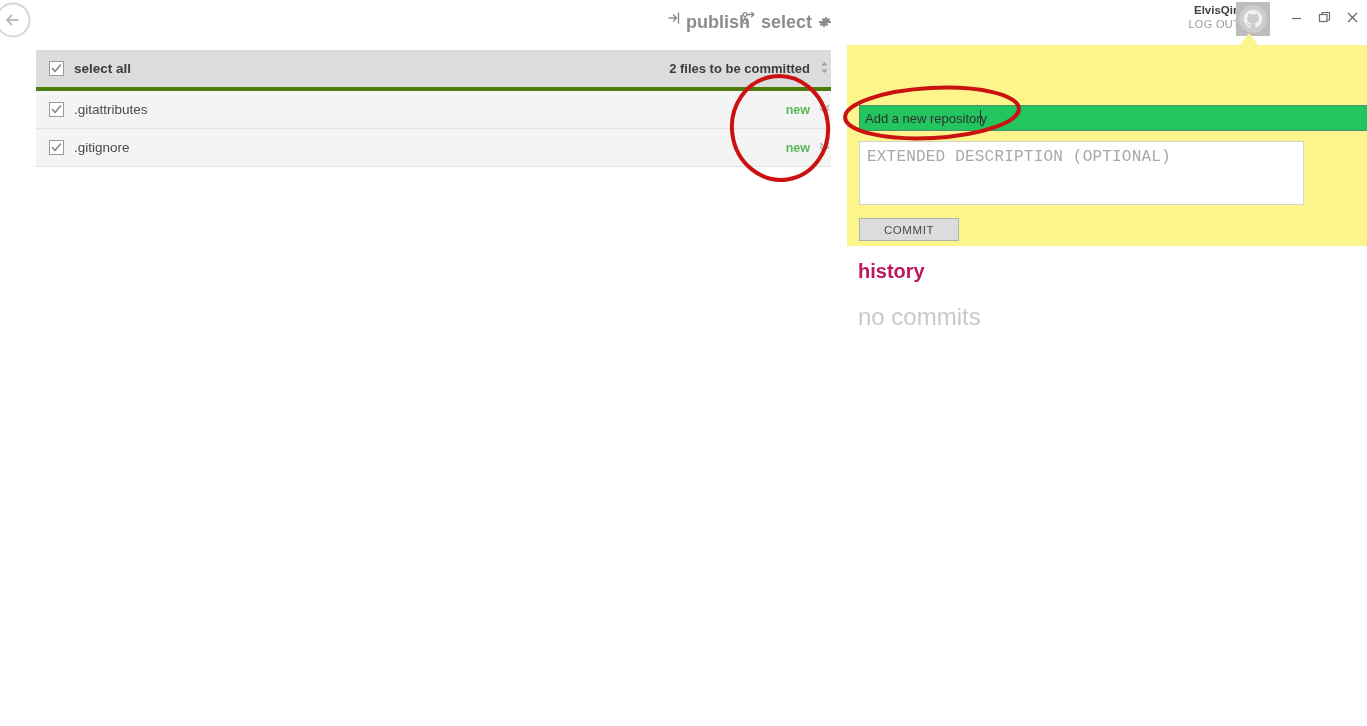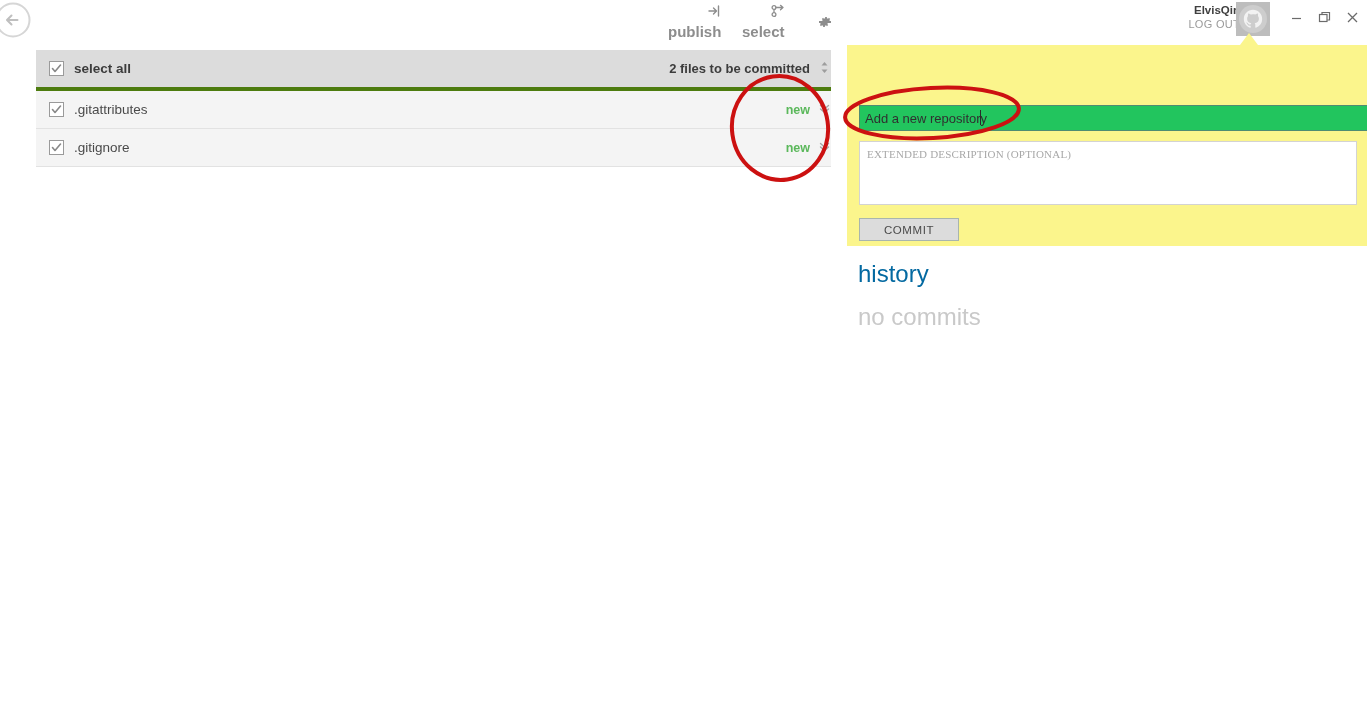--- a/index.html
+++ b/index.html
@@ -41,29 +41,28 @@
     letter-spacing: 0.1px;
     white-space: nowrap;
   }
   #repo-title .owner { color: #a6a6a6; }
   #repo-title .slash  { color: #a6a6a6; }
   #repo-title .name  { color: #3b3b3b; font-weight: 400; }
 
   .topnav-item {
     position: absolute;
     top: 22px;
-    font-size: 15px;
+    font-size: 18px;
     font-weight: bold;
     color: #8d8d8d;
     white-space: nowrap;
     display: flex;
-    align-items: flex-end;
+    align-items: flex-start;
     gap: 5px;
     transform: translateY(-50%);
-    flex-direction: column;
   }
   #nav-publish { left: 668px; }
   #nav-master  { left: 742px; }
   #nav-gear    { left: 818px; }
 
   .topnav-item svg { display: block; }
 
   #user-block {
     position: absolute;
     left: 1160px;
@@ -216,27 +215,27 @@
     left: 980px;
     top: 110px;
     width: 1px;
     height: 15px;
     background: #2a2a2a;
   }
   #desc-textarea {
     position: absolute;
     left: 12px;
     top: 96px;
-    width: 498px;
+    width: 445px;
     height: 64px;
     box-sizing: border-box;
     background: #ffffff;
     border: 1px solid #d3d3d3;
-    font-family: Liberation Serif, serif;
-    font-size: 11px;
+    font-family: Liberation Mono, monospace;
+    font-size: 16px;
     color: #303030;
     padding: 6px 7px;
     resize: none;
     outline: none;
     letter-spacing: 0.2px;
   }
   #desc-textarea::placeholder { color: #a8a8a8; }
   #commit-button {
     position: absolute;
     left: 12px;
@@ -250,23 +249,23 @@
     color: #4a4a4a;
     letter-spacing: 0.6px;
     cursor: pointer;
     padding: 0;
   }
 
   #history-title {
     position: absolute;
     left: 858px;
     top: 260px;
-    font-size: 24px;
-    font-weight: 400;
-    color: #0369a1;
+    font-size: 20px;
+    font-weight: 700;
+    color: #be185d;
   }
   #no-commits {
     position: absolute;
     left: 858px;
     top: 303px;
     font-size: 24px;
     font-weight: 300;
     color: #c9c9c9;
   }
 

